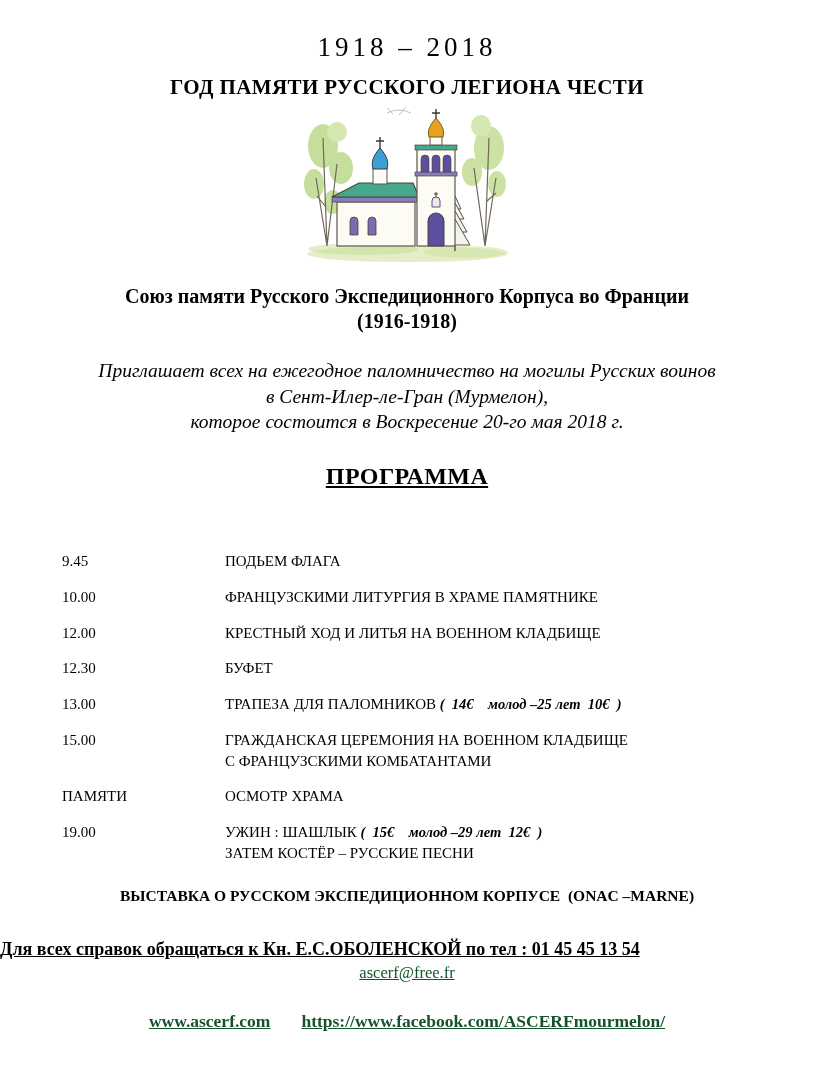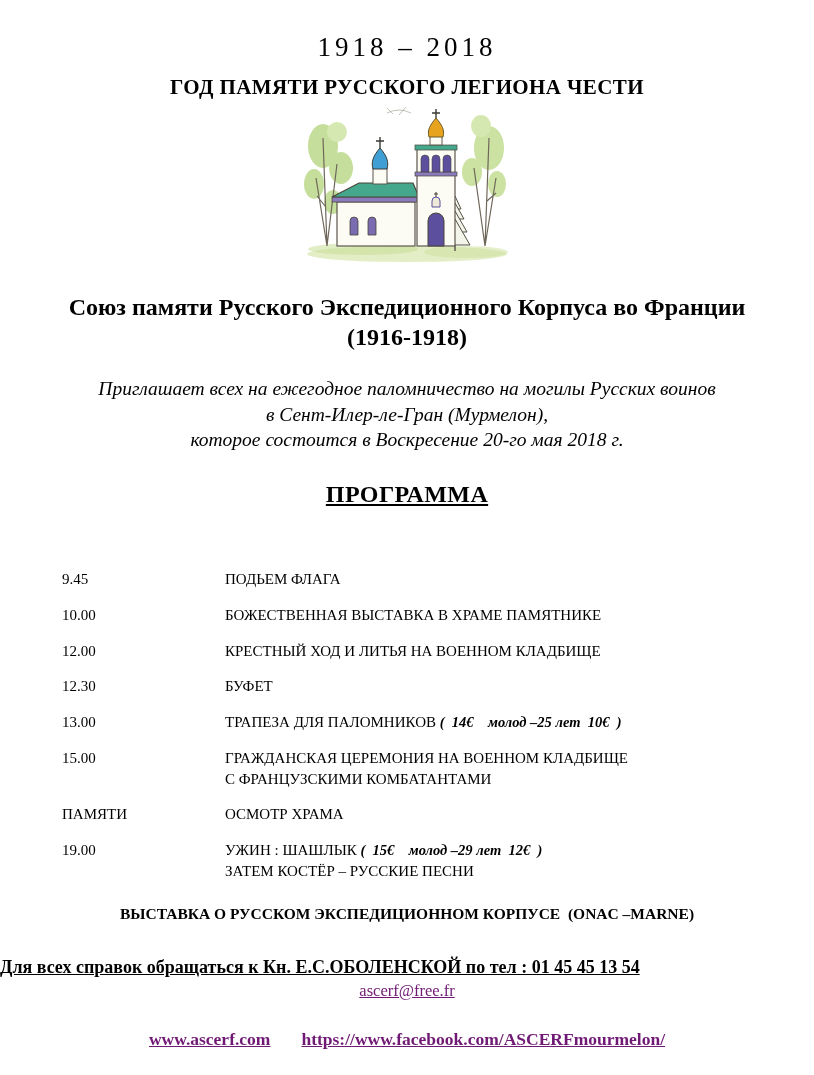--- a/index.html
+++ b/index.html
@@ -22,23 +22,23 @@
   .main-title {
     margin-top: 12px;
     text-align: center;
     font-size: 21px;
     font-weight: bold;
     letter-spacing: 0.4px;
   }
   .church-wrap { text-align: center; margin-top: 6px; }
   .church-wrap svg { width: 212px; height: 158px; }
   .org {
-    margin-top: 24px;
-    text-align: center;
-    font-size: 24px;
+    margin-top: 16px;
+    text-align: center;
+    font-size: 20px;
     font-weight: bold;
     line-height: 1.25;
   }
   .invite {
     margin-top: 24px;
     text-align: center;
     font-size: 19.5px;
     font-style: italic;
     line-height: 1.32;
   }
@@ -73,21 +73,21 @@
     white-space: pre-wrap;
   }
   .contact-line {
     margin-top: 34px;
     font-weight: bold;
     font-size: 18px;
     text-decoration: underline;
   }
   .email-line { text-align: center; margin-top: 3px; font-size: 16.5px; }
   a.link, .link {
-    color: #701a75;
+    color: #14532d;
     text-decoration: underline;
     cursor: pointer;
   }
   .footer-links {
     margin-top: 28px;
     display: flex;
     justify-content: center;
     gap: 31px;
     font-weight: bold;
     font-size: 17.5px;
@@ -187,21 +187,21 @@
   <div class="schedule" id="schedule">
       <div class="sched-row">
         <div class="sched-time">9.45</div>
         <div class="sched-activity">
           <div><span>ПОДЬЕМ ФЛАГА</span></div>
         </div>
       </div>
       <div class="sched-row">
         <div class="sched-time">10.00</div>
         <div class="sched-activity">
-          <div><span>БОЖЕСТВЕННАЯ ВЫСТАВКА В ХРАМЕ ПАМЯТНИКЕ</span></div>
+          <div><span>ФРАНЦУЗСКИМИ ЛИТУРГИЯ В ХРАМЕ ПАМЯТНИКЕ</span></div>
         </div>
       </div>
       <div class="sched-row">
         <div class="sched-time">12.00</div>
         <div class="sched-activity">
           <div><span>КРЕСТНЫЙ ХОД И ЛИТЬЯ НА ВОЕННОМ КЛАДБИЩЕ</span></div>
         </div>
       </div>
       <div class="sched-row">
         <div class="sched-time">12.30</div>

